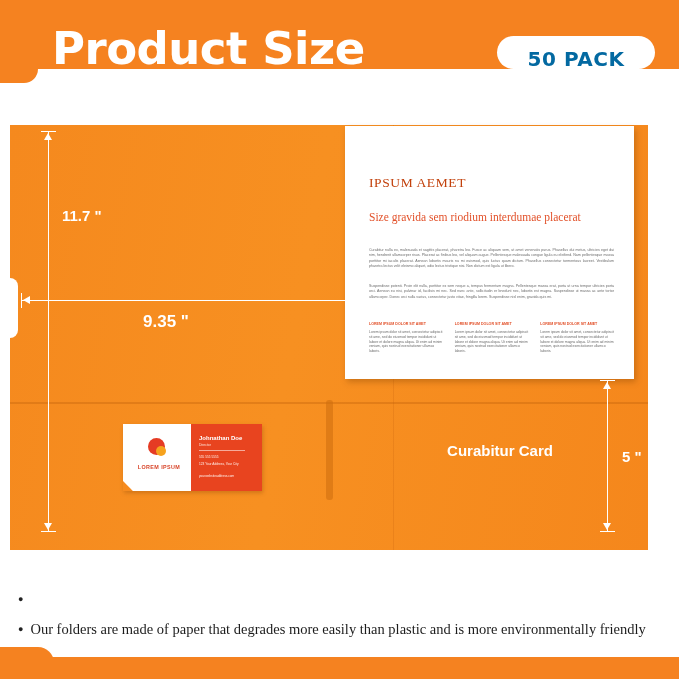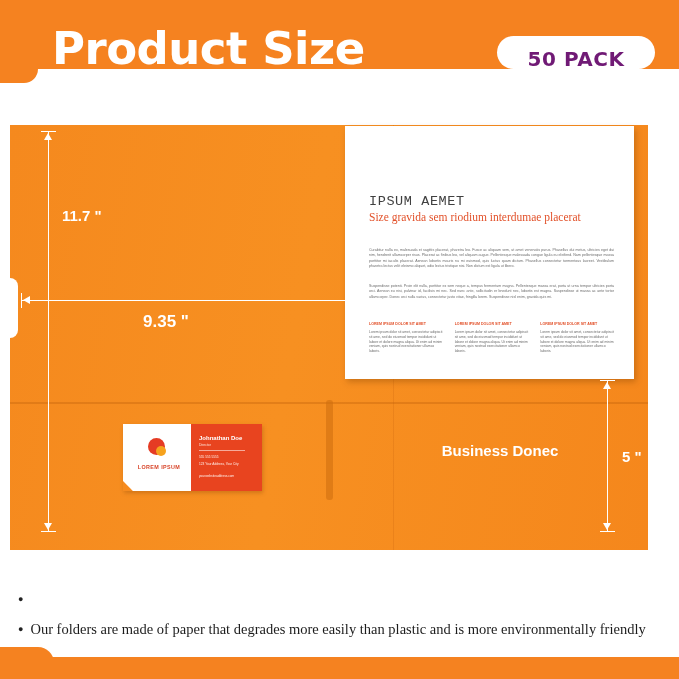--- a/index.html
+++ b/index.html
@@ -24,21 +24,21 @@
     letter-spacing:-0.5px;
     font-family:"DejaVu Sans", sans-serif;
   }
   .pack-badge{
     position:absolute;left:497px;top:36px;
     width:158px;height:33px;border-radius:17px;
     background:#ffffff;
     display:flex;align-items:center;justify-content:center;
   }
   .pack-badge span{
-    color:#701a75;font-weight:bold;font-size:20px;letter-spacing:0.5px;
+    color:#0369a1;font-weight:bold;font-size:20px;letter-spacing:0.5px;
     font-family:"DejaVu Sans", sans-serif;
     margin-top:12px;
   }
   .header-notch{
     position:absolute;left:0;top:69px;width:679px;height:26px;
     background:#ffffff;
     border-top-left-radius:0;
   }
   .header-notch:before{
     content:"";position:absolute;left:0;top:0;width:38px;height:14px;
@@ -79,23 +79,23 @@
     border-radius:3px;
   }
 
   
   .doc{
     position:absolute;left:345px;top:126px;width:289px;height:253px;
     background:#ffffff;
     box-shadow:2px 3px 6px rgba(120,60,0,0.35);
   }
   .doc-h1{
-    position:absolute;left:24px;top:68px;
-    font-size:13.5px;color:#404040;letter-spacing:0.6px;
-    font-family:Liberation Mono, monospace;
+    position:absolute;left:24px;top:49px;
+    font-size:13.5px;color:#c2410c;letter-spacing:0.6px;
+    font-family:Liberation Serif, serif;
   }
   .doc-h2{
     position:absolute;left:24px;top:84px;width:220px;
     font-size:11.5px;color:#e2512a;line-height:15px;
     font-family:"Liberation Serif", serif;
   }
   .doc-para{
     position:absolute;left:24px;width:245px;
     font-size:3.6px;color:#6b6b6b;line-height:5.4px;text-align:justify;
     font-family:"Liberation Sans", sans-serif;
@@ -259,21 +259,21 @@
     <div class="bcard-right">
       <div class="nm">Johnathan Doe</div>
       <div class="ttl">Director</div>
       <div class="sep"></div>
       <div class="ln" style="top:31px">555 555 5555</div>
       <div class="ln" style="top:38px">123 Your Address, Your City</div>
       <div class="ln" style="top:50px">yourwebsiteaddress.com</div>
     </div>
   </div>
 
-  <div class="bcard-label">Business Donec</div>
+  <div class="bcard-label">Curabitur Card</div>
 
   <div class="dim-v" style="left:48px;top:132px;height:400px;"></div>
   <div class="tick" style="left:41px;top:131px;width:15px;height:1px;"></div>
   <div class="tick" style="left:41px;top:531px;width:15px;height:1px;"></div>
   <div class="arrow arr-up" style="left:44px;top:133px;"></div>
   <div class="arrow arr-down" style="left:44px;top:523px;"></div>
   <div class="dim-label lbl-v" style="left:62px;top:207px;">11.7 "</div>
 
   <div class="dim-h" style="left:22px;top:300px;width:344px;"></div>
   <div class="tick" style="left:21px;top:293px;width:1px;height:15px;"></div>

